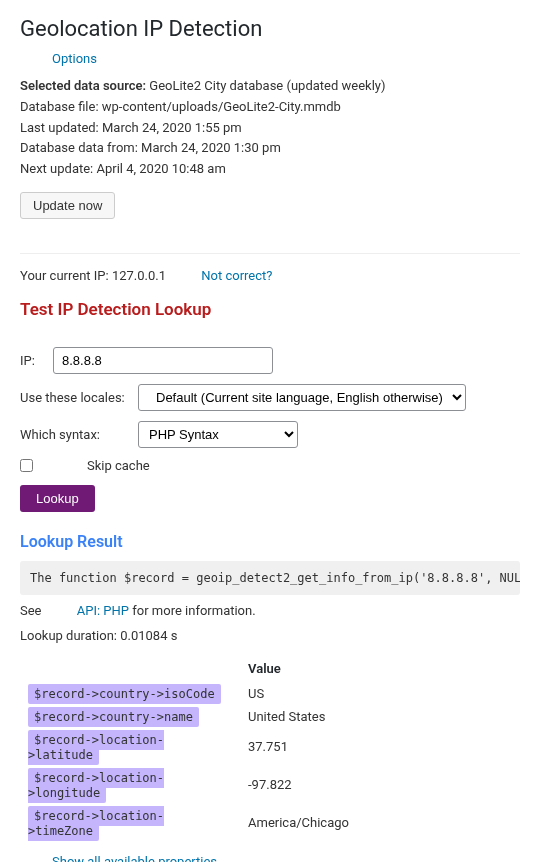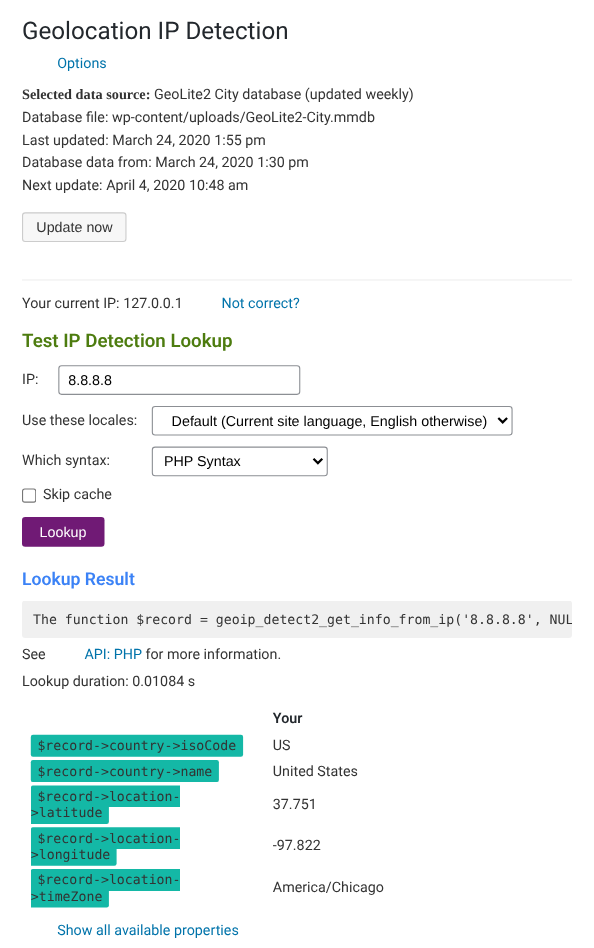--- a/index.html
+++ b/index.html
@@ -17,41 +17,41 @@
       margin-bottom: 10px;
       color: #23282d;
     }
     a {
       color: #0073aa;
       text-decoration: none;
       margin-left: 32px;
     }
     .options-link { display: block; margin-bottom: 10px; }
     .info-block { margin-bottom: 12px; line-height: 1.6; }
-    .info-block strong { font-weight: 600; font-family: Liberation Serif, serif; }
+    .info-block strong { font-weight: 600; }
     .update-btn {
       display: inline-block;
       padding: 5px 12px;
       border: 1px solid #ccc;
       border-radius: 3px;
       background: #f7f7f7;
       color: #333;
       cursor: pointer;
       font-size: 13px;
       margin-bottom: 20px;
     }
     .current-ip {
       margin-bottom: 16px;
       font-size: 13px;
     }
     h2 {
       font-size: 17px;
       font-weight: 600;
-      margin-bottom: 12px;
-      color: #4d7c0f;
+      margin-bottom: 28px;
+      color: #b91c1c;
     }
     .form-row {
       display: flex;
       align-items: center;
       margin-bottom: 10px;
     }
     .form-label {
       font-size: 13px;
       margin-right: 8px;
       min-width: 110px;
@@ -75,20 +75,21 @@
       border-radius: 3px;
       font-size: 13px;
       background: #fff;
     }
     .locale-select { width: 328px; padding-left: 13px; }
     .syntax-select { width: 160px; }
     .skip-cache-row {
       display: flex;
       align-items: center;
       margin-bottom: 12px;
+      gap: 48px;
     }
     .skip-cache-row input { margin-right: 6px; }
     .lookup-btn {
       display: inline-block;
       padding: 6px 16px;
       background: #701a75;
       color: #fff;
       border: none;
       border-radius: 3px;
       cursor: pointer;
@@ -134,21 +135,21 @@
     }
     .result-table td {
       padding: 4px 8px;
       font-size: 13px;
       vertical-align: middle;
     }
     .result-table td:first-child {
       width: 220px;
     }
     .result-table .code-cell {
-      background: #14b8a6;
+      background: #c4b5fd;
       font-family: monospace;
       font-size: 12px;
       border-radius: 2px;
       padding: 3px 6px;
     }
     .show-all-link {
       display: block;
       margin-bottom: 12px;
       font-size: 13px;
     }
@@ -225,21 +226,21 @@
   <a href="#">API: PHP</a>
   <span>for more information.</span>
 </div>
 
 <div class="duration">Lookup duration: 0.01084 s</div>
 
 <table class="result-table">
   <thead>
     <tr>
       <th></th>
-      <th>Your</th>
+      <th>Value</th>
     </tr>
   </thead>
   <tbody id="result-tbody">
   <tr>
       <td><span class="code-cell">$record-&gt;country-&gt;isoCode</span></td>
       <td>US</td>
     </tr>
       <tr>
       <td><span class="code-cell">$record-&gt;country-&gt;name</span></td>
       <td>United States</td>

